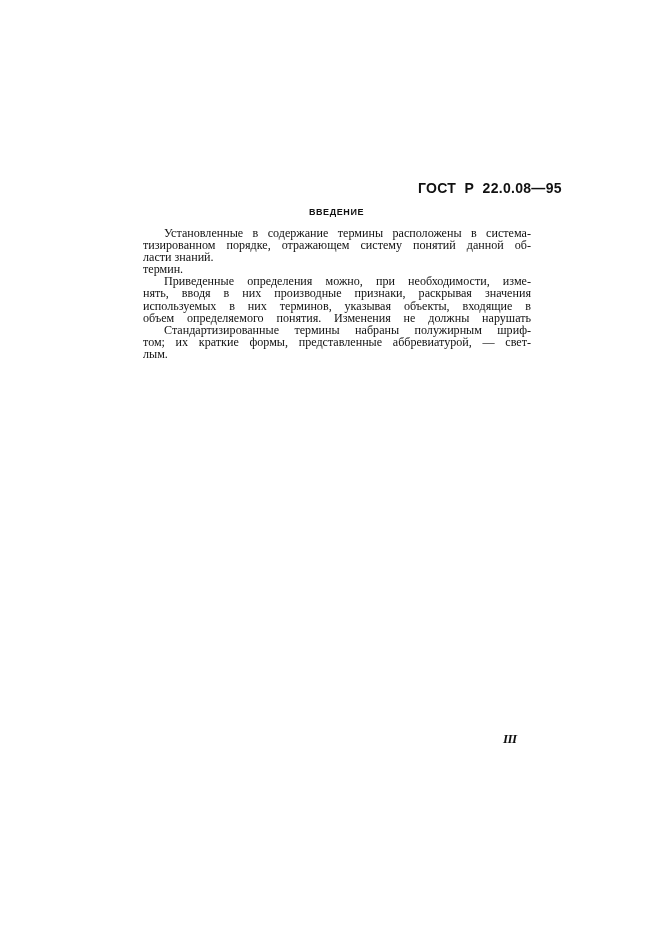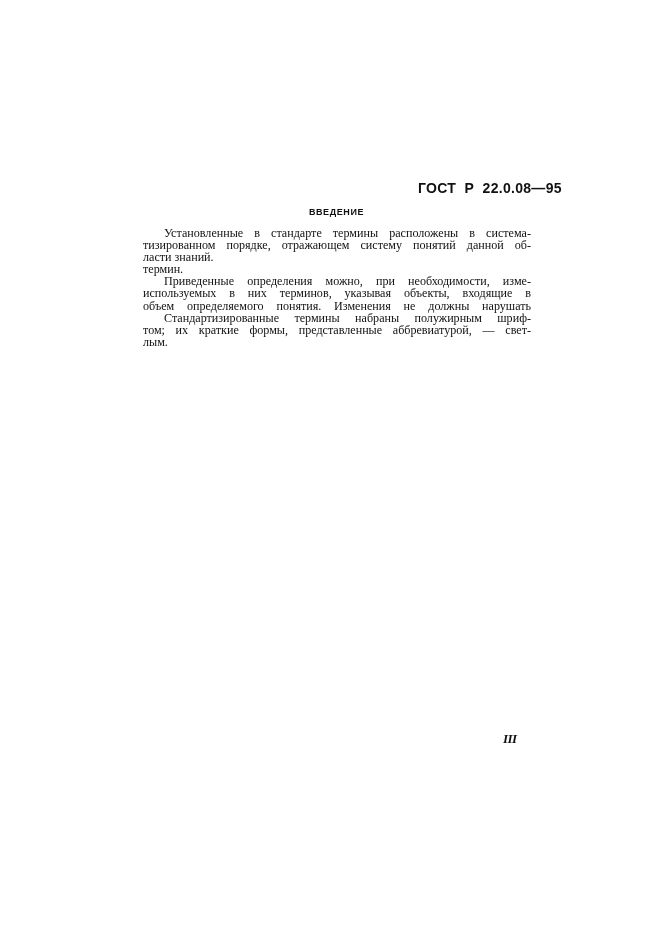--- a/index.html
+++ b/index.html
@@ -72,29 +72,30 @@
   </style>
 </head>
 <body>
 
 <div class="header-code">ГОСТ  Р  22.0.08—95</div>
 
 <div class="section-title">ВВЕДЕНИЕ</div>
 
 <div class="body-text">
   <div>
-    <span class="line indent">Установленные в стандарте термины расположены в  системa-</span>
+    <span class="line indent">Установленные в содержание термины расположены в  системa-</span>
     <span class="line">тизированном порядке, отражающем систему понятий данной об-</span>
     <span class="line last">ласти знаний.</span>
   </div>
   <div>
     <span class="line last">термин.</span>
   </div>
   <div>
     <span class="line indent">Приведенные определения можно, при  необходимости,  изме-</span>
+    <span class="line">нять, вводя в них производные  признаки,  раскрывая  значения</span>
     <span class="line">используемых в них терминов, указывая объекты,  входящие   в</span>
     <span class="line">объем определяемого понятия. Изменения не  должны  нарушать</span>
   </div>
   <div>
     <span class="line indent">Стандартизированные термины набраны полужирным  шриф-</span>
     <span class="line">том; их краткие формы, представленные  аббревиатурой, — свет-</span>
     <span class="line last">лым.</span>
   </div>
 </div>
 

